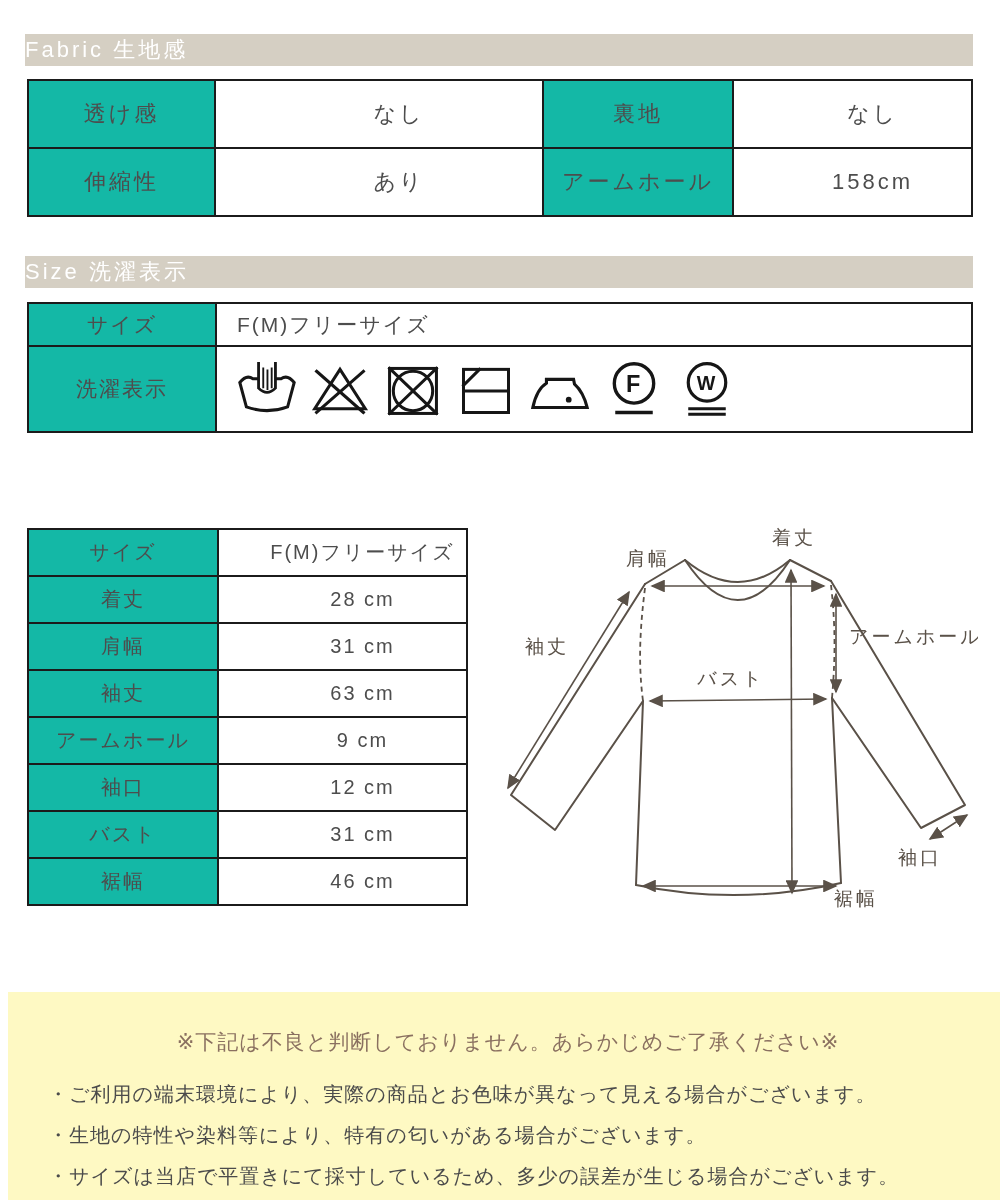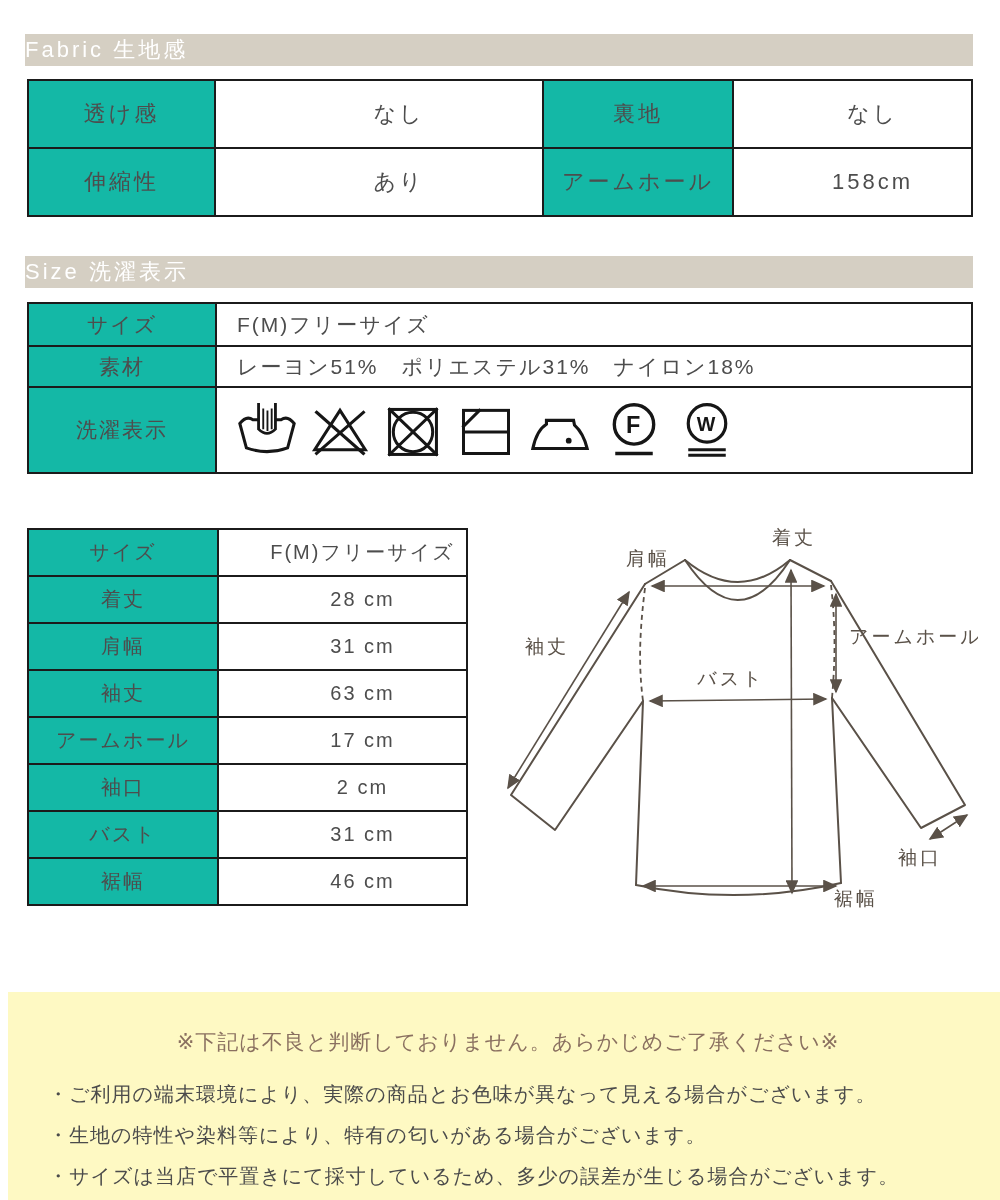--- a/index.html
+++ b/index.html
@@ -83,24 +83,20 @@
   </table>
 
 <div class="bar" id="size-bar">Size 洗濯表示</div>
 
 <table id="size-table">
   <tbody>
       <tr class="r1">
     <td class="lbl" style="width:186px">サイズ</td>
     <td class="lft">F(M)フリーサイズ</td>
   </tr>
-  <tr class="r2">
-    <td class="lbl">素材</td>
-    <td class="lft">レーヨン51%　ポリエステル31%　ナイロン18%</td>
-  </tr>
   <tr class="r3">
     <td class="lbl">洗濯表示</td>
     <td class="lft">
       <div class="care-icons">
 
         <svg width="60" height="62" viewBox="0 0 64 64">
           <path class="cicon" d="M3 24 Q10 15 17 20 L47 20 Q54 15 61 24 L54 50 Q32 58 10 50 Z"></path>
           <path d="M23 2 L23 30 Q32 39 41 30 L41 2" fill="#ffffff" stroke="#161616" stroke-width="3"></path>
           <path d="M28 8 V30 M32.5 10 V32 M37 8 V30" stroke="#161616" stroke-width="2" fill="none"></path>
         </svg>
@@ -157,25 +153,25 @@
   <tr>
     <td class="lbl">肩幅</td>
     <td class="ctr">31 cm</td>
   </tr>
   <tr>
     <td class="lbl">袖丈</td>
     <td class="ctr">63 cm</td>
   </tr>
   <tr>
     <td class="lbl">アームホール</td>
-    <td class="ctr">17 cm</td>
+    <td class="ctr">9 cm</td>
   </tr>
   <tr>
     <td class="lbl">袖口</td>
-    <td class="ctr">2 cm</td>
+    <td class="ctr">12 cm</td>
   </tr>
   <tr>
     <td class="lbl">バスト</td>
     <td class="ctr">31 cm</td>
   </tr>
   <tr>
     <td class="lbl">裾幅</td>
     <td class="ctr">46 cm</td>
   </tr>
 </tbody>

